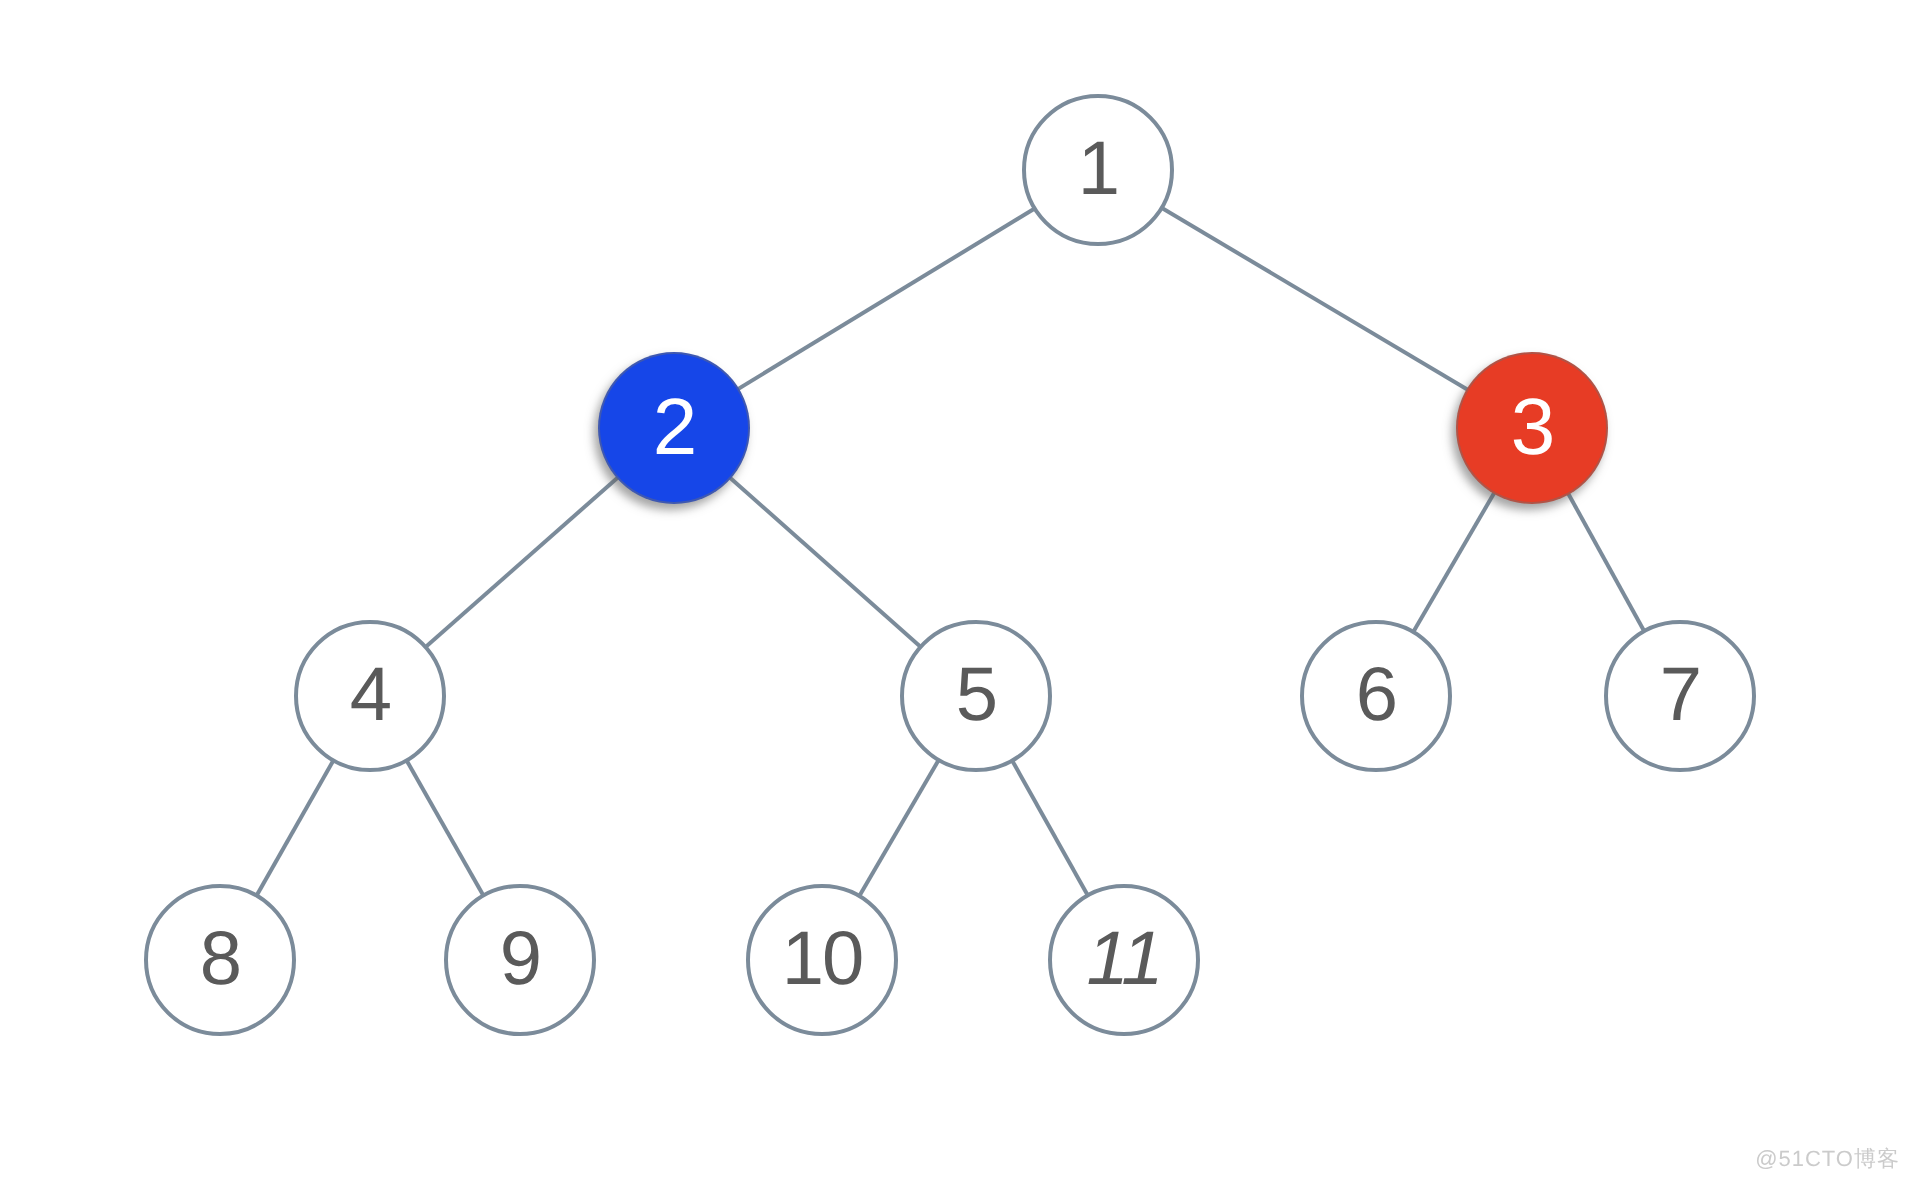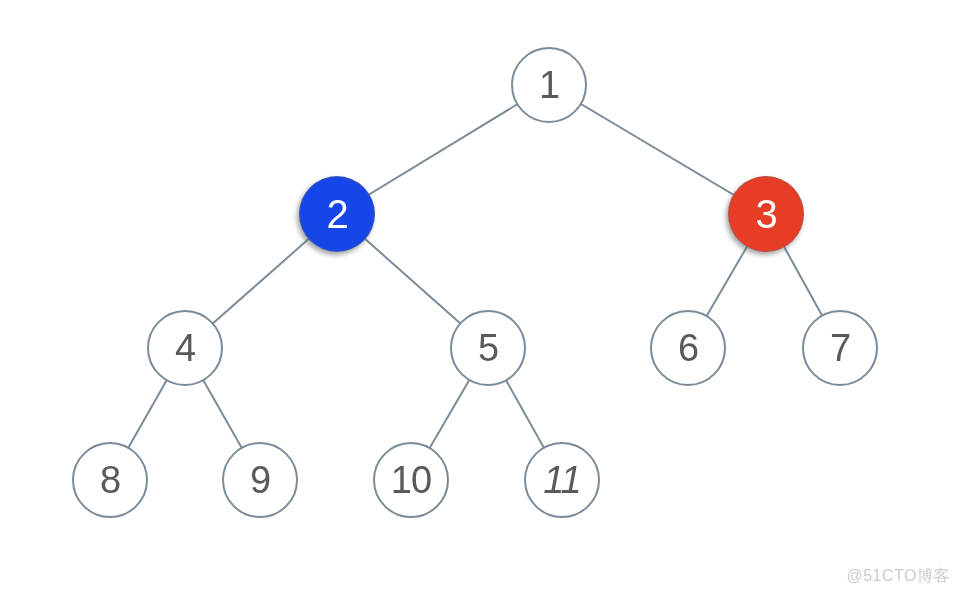--- a/index.html
+++ b/index.html
@@ -66,21 +66,21 @@
   .pos-6  { left: 650px; top: 310px; }
   .pos-7  { left: 802px; top: 310px; }
   .pos-8  { left: 72px;  top: 442px; }
   .pos-9  { left: 222px; top: 442px; }
   .pos-10 { left: 373px; top: 442px; align-items: center; }
   .pos-11 { left: 524px; top: 442px; font-style: italic; }
   .watermark {
     position: absolute;
     right: 8px;
     bottom: 7px;
-    font-size: 16px;
+    font-size: 11px;
     color: #cbcbcb;
     letter-spacing: 0.5px;
   }
 </style>
 </head>
 <body>
 
 <div class="canvas">
 
   <svg class="edges" viewBox="0 0 958 594">

